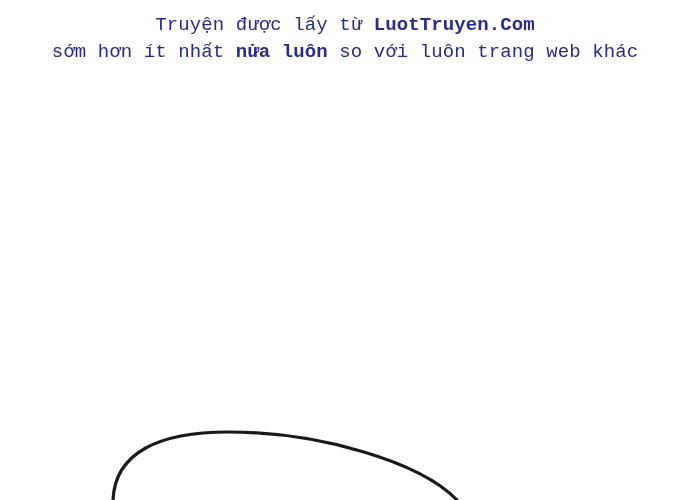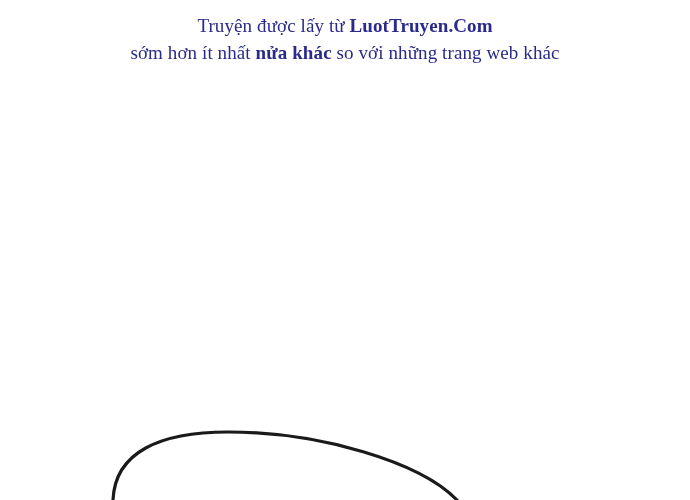--- a/index.html
+++ b/index.html
@@ -27,20 +27,21 @@
     text-align: center;
     color: #2a2a8a;
     font-family: "Liberation Serif", "DejaVu Serif", serif;
     font-size: 19px;
     line-height: 27px;
     letter-spacing: 0.1px;
   }
   .watermark .line {
     display: block;
     white-space: nowrap;
+    font-family: Liberation Mono, monospace;
   }
   .watermark .brand {
     font-weight: bold;
   }
   .art {
     position: absolute;
     left: 0;
     top: 0;
     width: 690px;
     height: 500px;
@@ -50,21 +51,21 @@
 </head>
 <body>
 
 <div class="page">
 
   <div class="watermark">
     <span class="line">
       <span>Truyện được lấy từ </span><span class="brand">LuotTruyen.Com</span>
     </span>
     <span class="line">
-      <span>sớm hơn ít nhất </span><span class="brand">nửa khác</span><span> so với những trang web khác</span>
+      <span>sớm hơn ít nhất </span><span class="brand">nửa luôn</span><span> so với luôn trang web khác</span>
     </span>
   </div>
 
   <svg class="art" viewBox="0 0 690 500">
     <path d="M 113 500 C 115 452 160 432 228 432 C 320 432 420 462 457 500" fill="none" stroke="#1a1a1a" stroke-width="3.2" stroke-linecap="round"></path>
   </svg>
 
 </div>
 
 </body></html>

